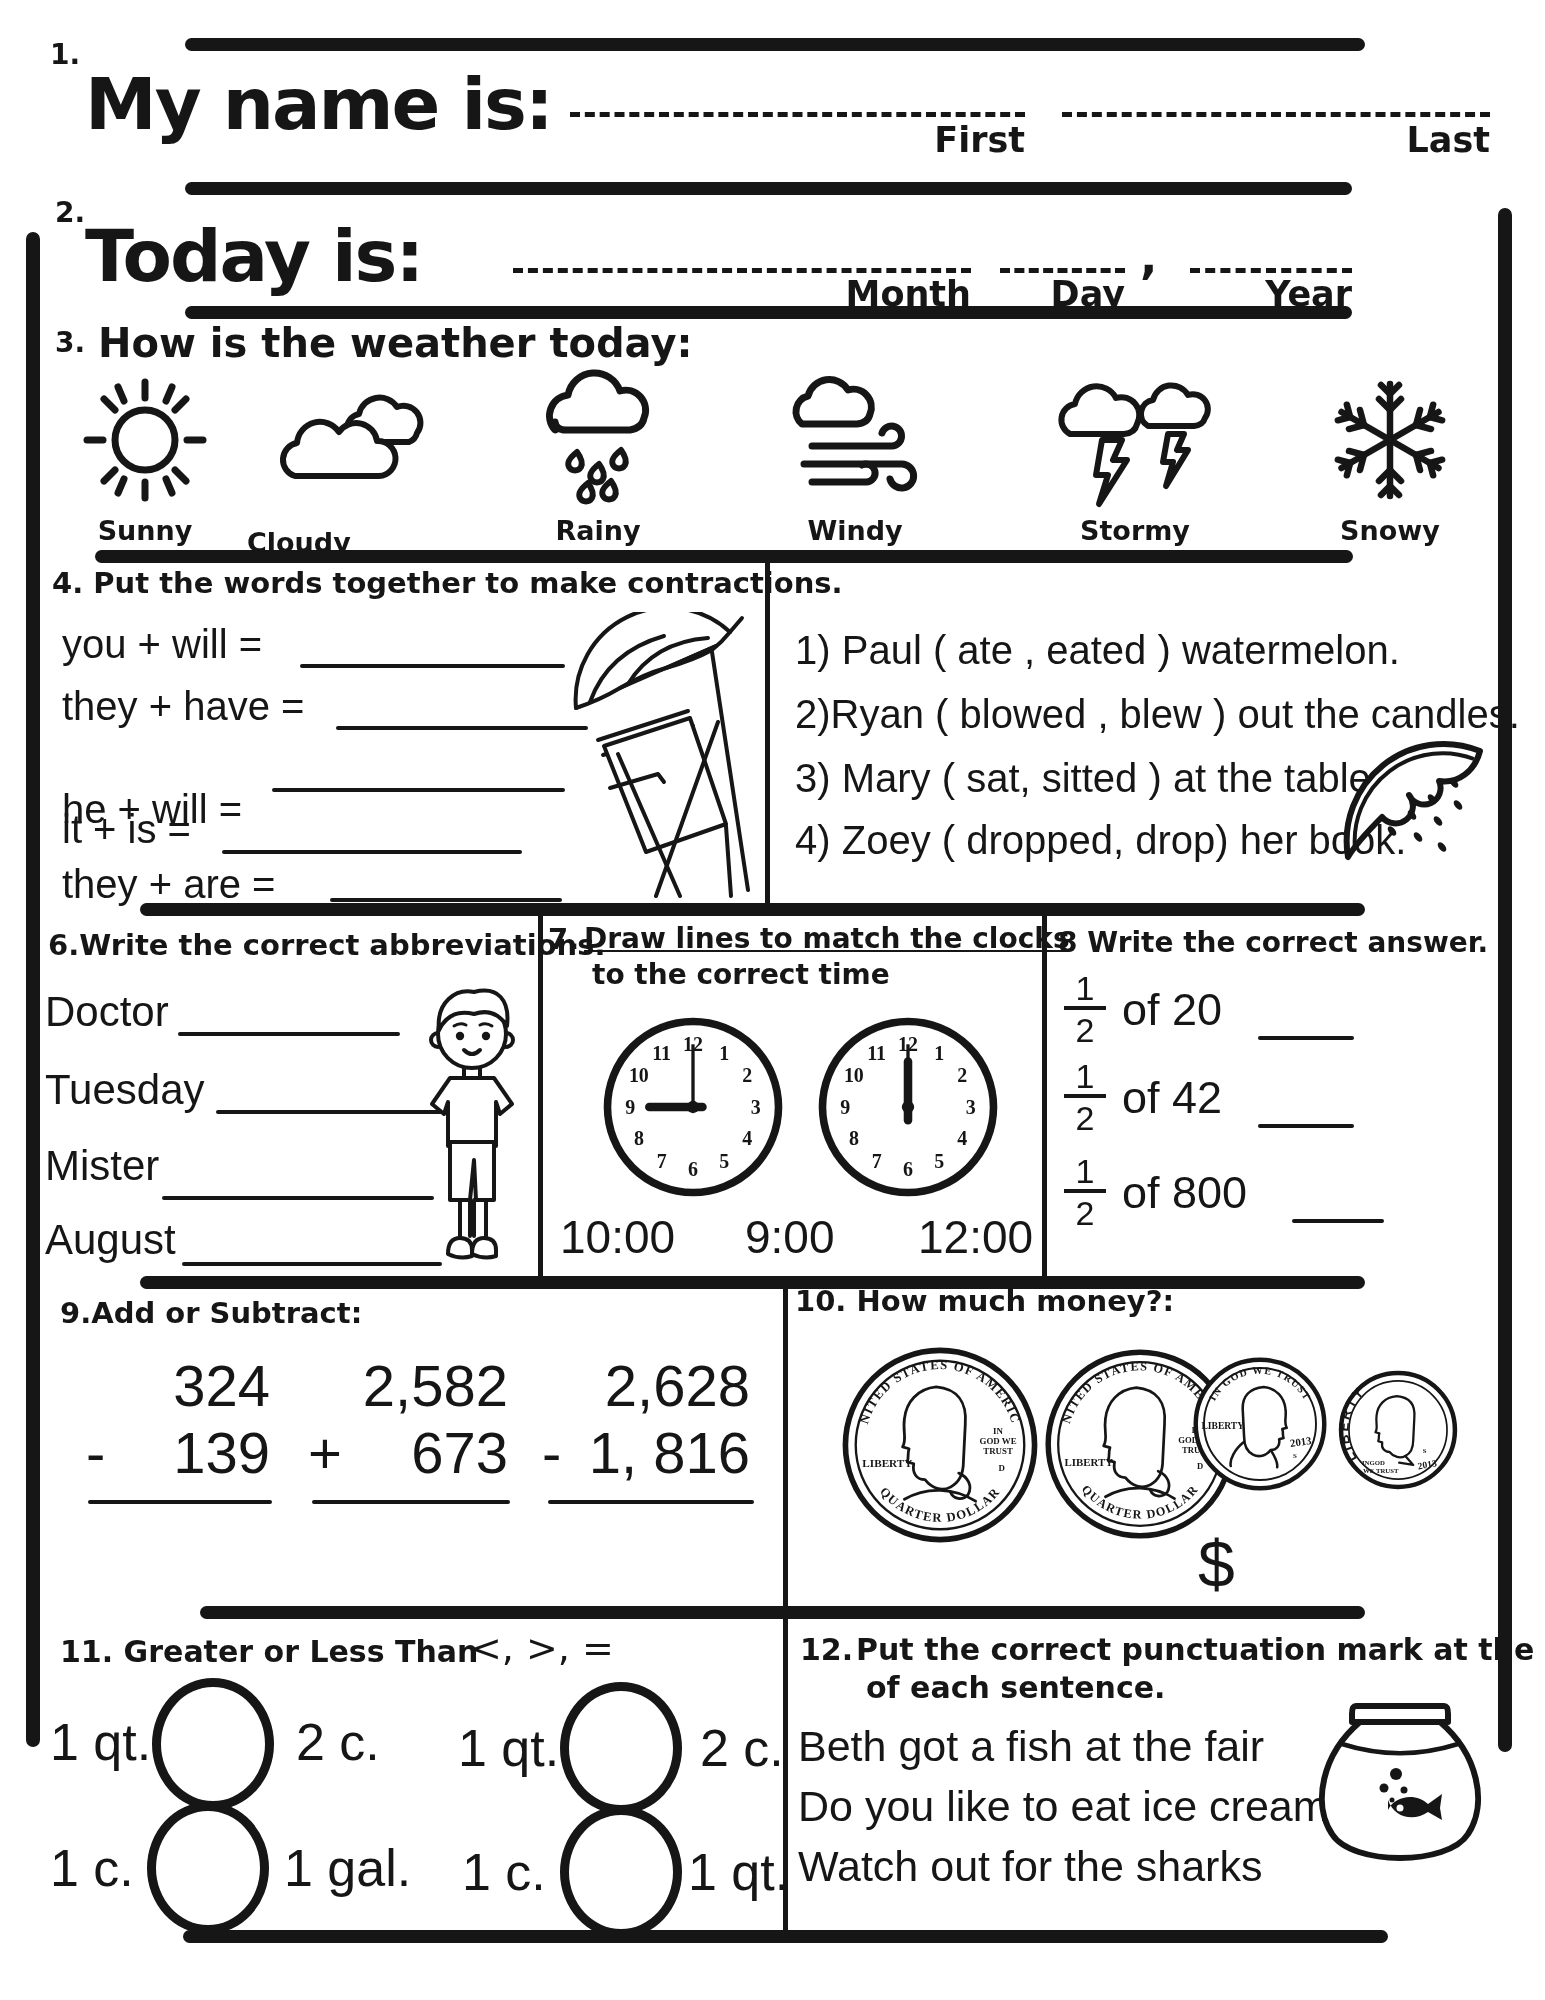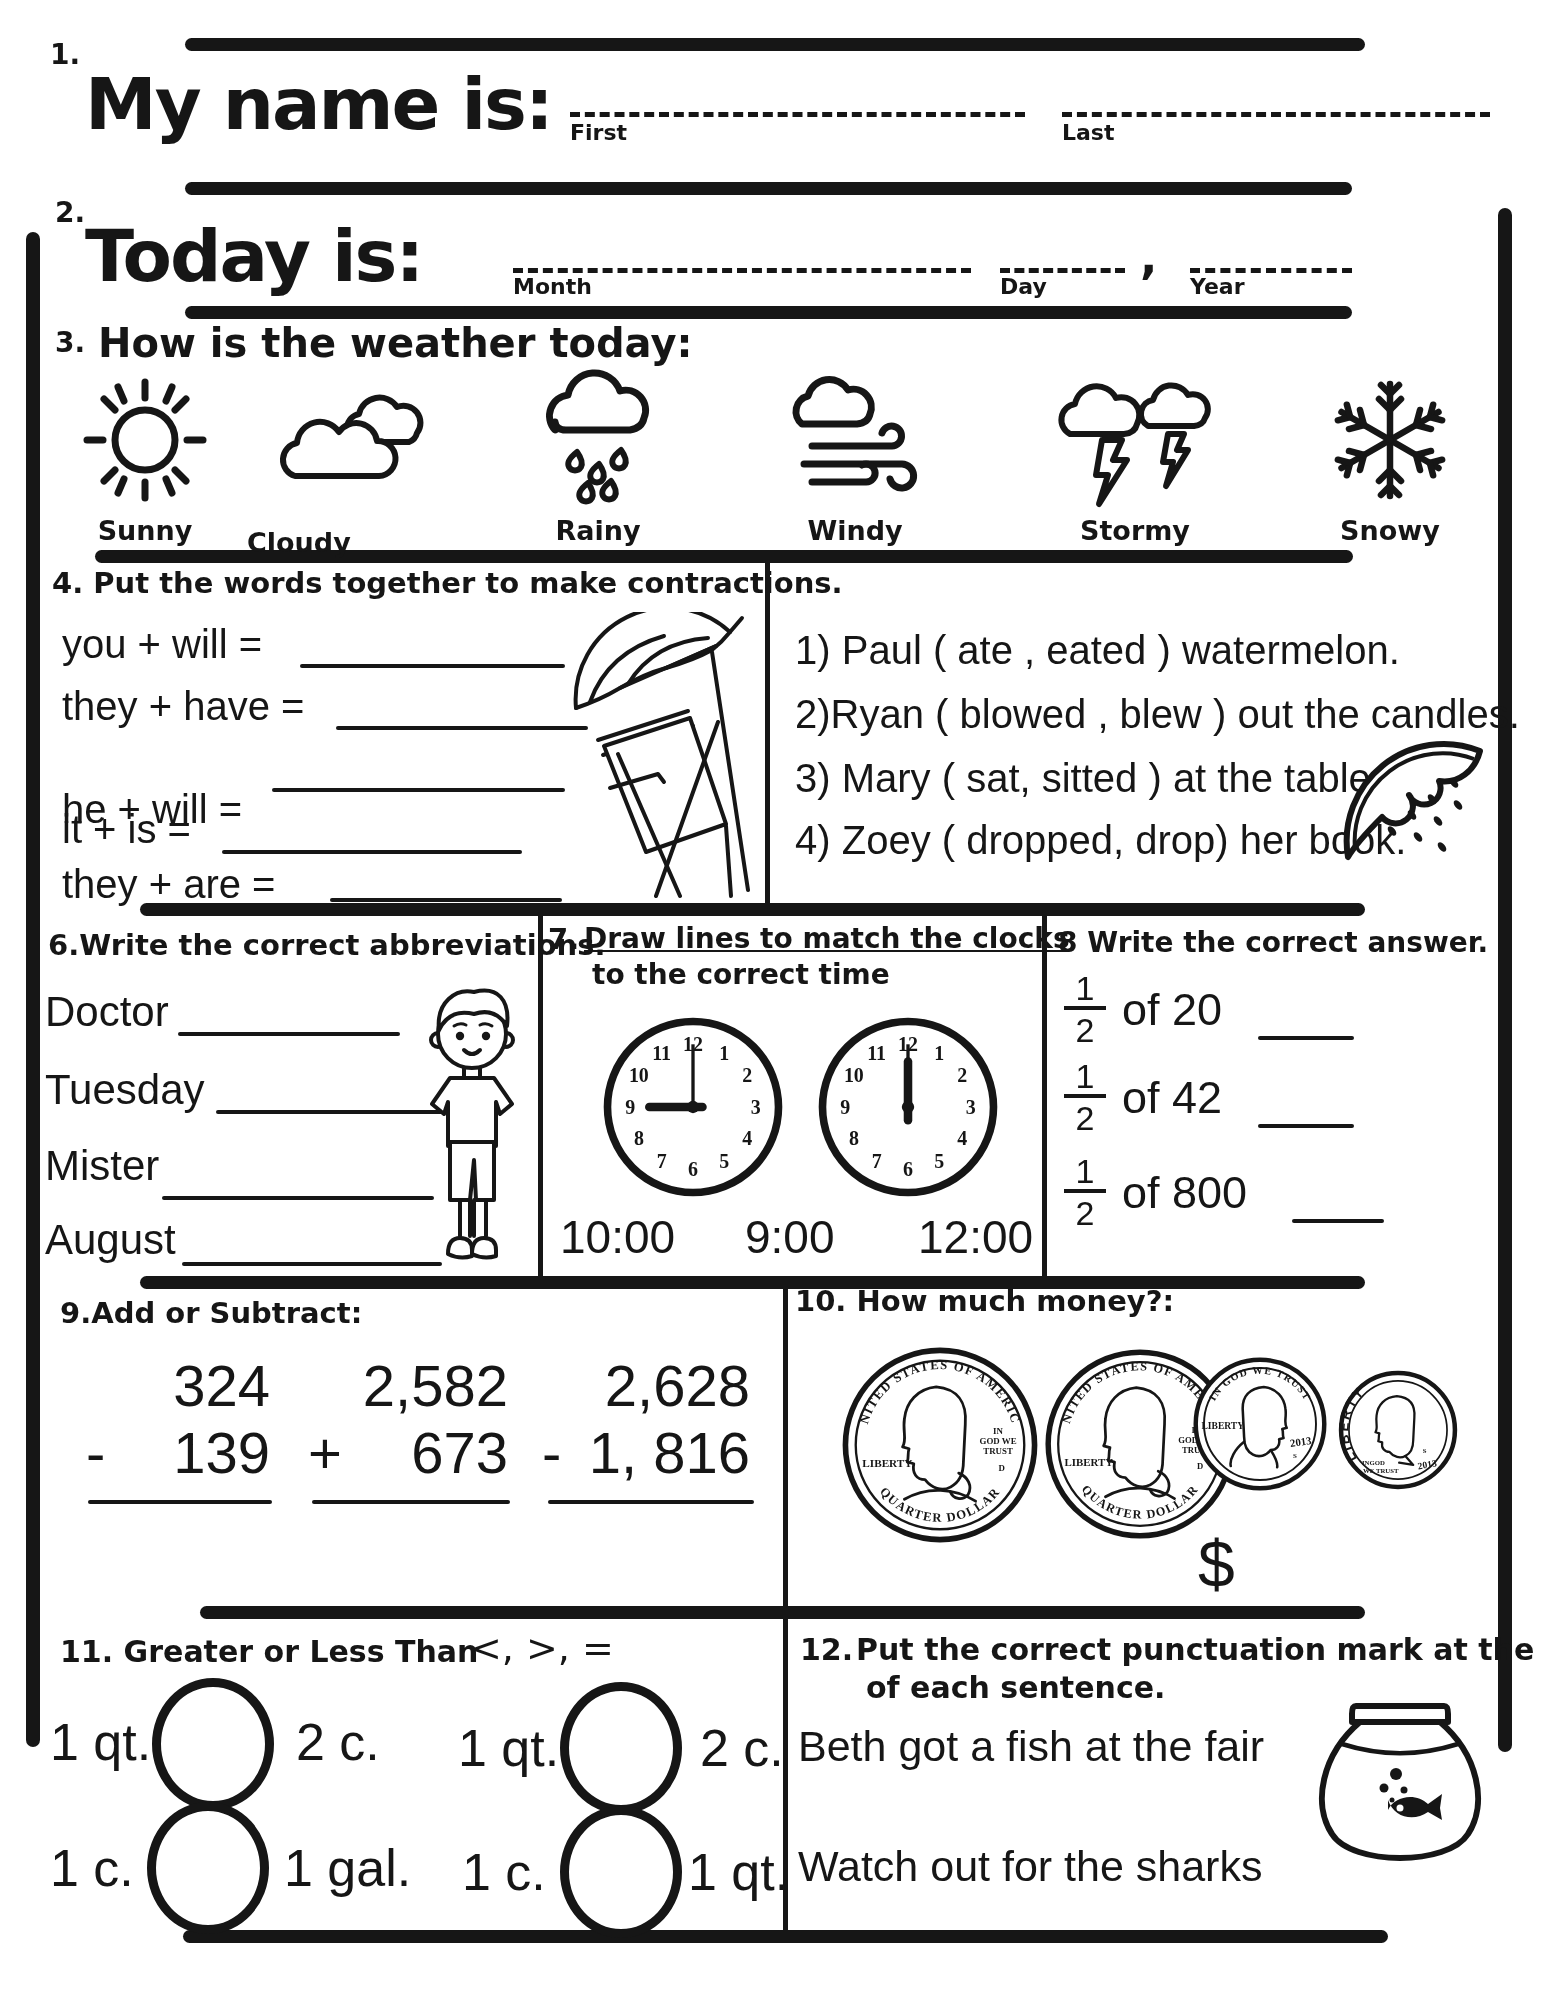--- a/index.html
+++ b/index.html
@@ -7,21 +7,21 @@
         font-family:"Liberation Sans",sans-serif;color:#161616;}
   .abs{position:absolute;}
   .hd{font-family:"DejaVu Sans",sans-serif;font-weight:700;}
   .bigtitle{font-family:"DejaVu Sans",sans-serif;font-weight:900;font-size:72px;letter-spacing:-2px;}
   .ct{font-family:Liberation Sans, sans-serif;}
   .hbar{position:absolute;height:13px;background:#161616;border-radius:8px;}
   .vbar{position:absolute;width:14px;background:#161616;border-radius:8px;}
   .vline{position:absolute;width:5px;background:#161616;}
   .dash{position:absolute;border-top:5px dashed #161616;}
   .wline{position:absolute;height:4px;background:#161616;border-radius:2px;}
-  .dashlabel{position:absolute;text-align:left;font-family:"DejaVu Sans",sans-serif;font-weight:700;font-size:22px;}
+  .dashlabel{position:absolute;text-align:right;font-family:"DejaVu Sans",sans-serif;font-weight:700;font-size:35px;}
   .sechead{position:absolute;font-family:"DejaVu Sans",sans-serif;font-weight:700;font-size:29px;white-space:nowrap;}
   .item40{position:absolute;font-size:40px;white-space:nowrap;}
   .oval{position:absolute;border:9px solid #161616;border-radius:50%;background:#fff;}
   svg{display:block;}
   .coinlbl{font-family:"Liberation Serif",serif;}
 </style>
 </head>
 <body>
 
 <div id="page">
@@ -490,20 +490,21 @@
   <div class="oval" style="left:560px;top:1806px;width:104px;height:114px;"></div>
   <div class="abs ct" style="left:688px;top:1842px;font-size:52px;">1 qt.</div>
 
   <div class="sechead" style="left:800px;top:1632px;font-size:30px;">
     <span>12.</span>
   </div>
   <div class="sechead" style="left:856px;top:1632px;font-size:30px;">Put the correct punctuation mark at the end</div>
   <div class="sechead" style="left:866px;top:1670px;font-size:30px;">of each sentence.</div>
 
   <div class="abs ct" style="left:798px;top:1722px;font-size:43px;">Beth got a fish at the fair</div>
+  <div class="abs ct" style="left:798px;top:1782px;font-size:43px;">Do you like to eat ice cream</div>
   <div class="abs ct" style="left:798px;top:1842px;font-size:43px;">Watch out for the sharks</div>
 
   <svg class="abs" style="left:1300px;top:1692px;" width="200" height="195" viewBox="0 0 200 195">
     <g stroke="#161616" stroke-width="6" fill="#ffffff" stroke-linecap="round" stroke-linejoin="round">
       <path d="M 60,30 C 22,62 12,112 32,142 C 52,174 148,174 168,142 C 188,112 178,62 140,30 Z"></path>
       <path d="M 56,14 q -4,0 -4,8 l 0,8 l 96,0 l 0,-8 q 0,-8 -4,-8 z"></path>
       <path d="M 42,52 C 80,64 120,64 158,52" stroke-width="4.5" fill="none"></path>
     </g>
     <g fill="#161616">
       <path d="M 88,118 c 6,-14 28,-18 40,-6 l 14,-10 l -2,14 l 2,12 l -14,-8 c -14,10 -34,6 -40,-12 z"></path>

